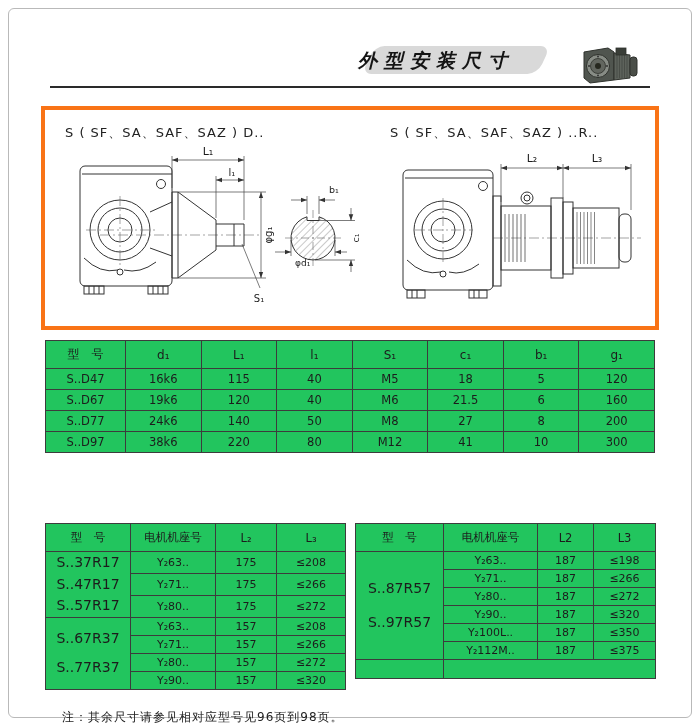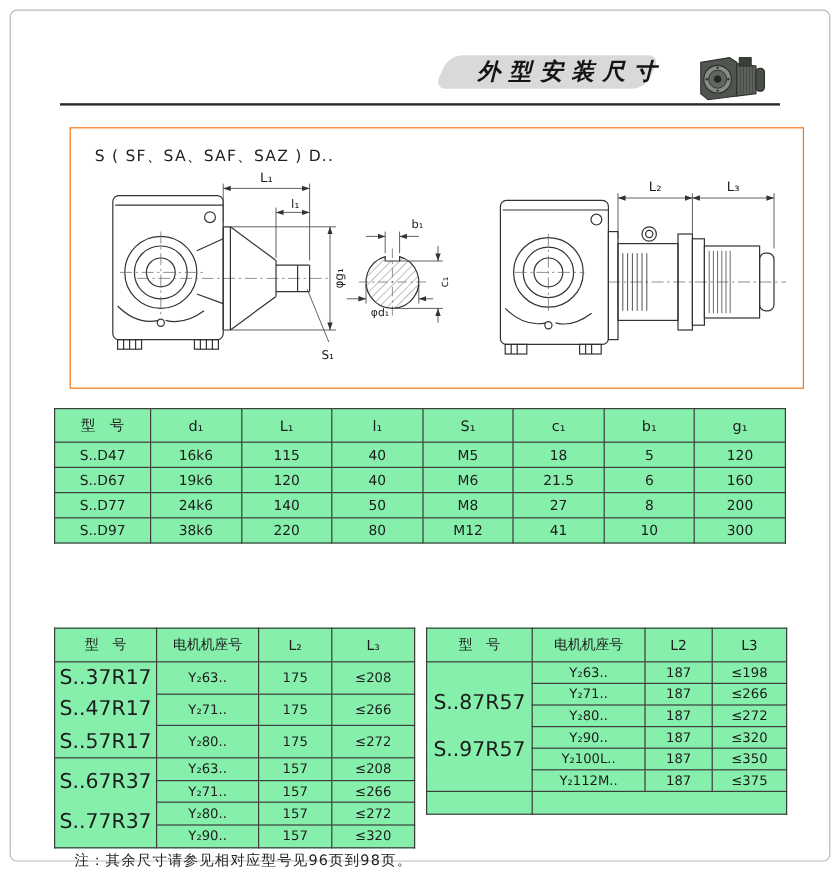--- a/index.html
+++ b/index.html
@@ -4,45 +4,45 @@
 <style>
   html,body{margin:0;padding:0;background:#fff;}
   .page{position:relative;width:700px;height:726px;background:#ffffff;overflow:hidden;
         font-family:"DejaVu Sans","Liberation Sans",sans-serif;color:#1c1c1c;}
   .page-frame{position:absolute;inset:8px;border:1px solid #b9b9b9;border-radius:6px;pointer-events:none;}
 
   
   .banner{position:absolute;left:368px;top:46px;width:176px;height:28px;background:#d9d9d9;
           transform:skewX(-25deg);border-radius:10px;}
   .page-title{position:absolute;left:358px;top:45px;width:196px;height:30px;line-height:30px;
-              text-align:right;font-size:19px;font-weight:bold;font-style:italic;letter-spacing:7px;color:#141414;}
+              text-align:left;font-size:19px;font-weight:bold;font-style:italic;letter-spacing:7px;color:#141414;}
   .motor-photo{position:absolute;left:578px;top:38px;}
   .header-rule{position:absolute;left:50px;top:86px;width:600px;border-top:2px solid #2a2a2a;}
 
   
-  .figure-box{position:absolute;left:58px;top:106px;width:610px;height:216px;border:1px solid #f97316;}
+  .figure-box{position:absolute;left:41px;top:106px;width:610px;height:216px;border:4px solid #f97316;}
   .fig-label{position:absolute;top:14px;font-size:13px;letter-spacing:1px;color:#222;}
   .fig-label.left{left:20px;}
   .fig-label.right{left:345px;}
   .fig-left{position:absolute;left:15px;top:30px;}
   .fig-section{position:absolute;left:222px;top:70px;}
   .fig-right{position:absolute;left:348px;top:36px;}
   svg text{font-family:"DejaVu Sans","Liberation Sans",sans-serif;fill:#1c1c1c;}
 
   
-  table{border-collapse:collapse;table-layout:fixed;background:#86efac;}
+  table{border-collapse:collapse;table-layout:fixed;background:#22c55e;}
   th,td{border:1px solid #3c3c3c;text-align:center;vertical-align:middle;padding:0;font-weight:normal;}
   .t1{position:absolute;left:45px;top:340px;width:610px;font-size:11.5px;border:1.5px solid #333;}
   .t1 th{height:27px;font-size:12px;}
   .t1 td{height:20px;}
   .t2{position:absolute;left:45px;top:523px;width:300px;font-size:11px;border:1.5px solid #333;}
   .t3{position:absolute;left:355px;top:523px;width:300px;font-size:11px;border:1.5px solid #333;}
   .t2 th,.t3 th{height:27px;font-size:11.5px;}
   .t2 td,.t3 td{height:17px;}
-  td.models{font-size:17px;}
+  td.models{font-size:14px;}
   td.models div{line-height:1.55;}
   td.models .sp{margin:7px 0;}
   td.models .sp2{margin:12px 0;}
   .t3 tr.empty td{height:18px;}
 
   .note{position:absolute;left:62px;top:709px;font-size:12px;letter-spacing:1px;color:#222;}
 </style>
 </head>
 <body>
 
@@ -72,20 +72,21 @@
         <circle cx="29" cy="28" r="1" fill="#333"></circle>
       <circle cx="20" cy="37.5" r="1" fill="#333"></circle>
         <circle cx="11" cy="28" r="1" fill="#333"></circle>
     </g>
   </svg>
 
   <div class="header-rule"></div>
 
   <section class="figure-box">
     <div class="fig-label left">S ( SF、SA、SAF、SAZ ) D..</div>
+    <div class="fig-label right">S ( SF、SA、SAF、SAZ ) ..R..</div>
 
     <svg class="fig-left" width="230" height="182" viewBox="0 0 230 182">
       <defs>
           <marker id="ar1" markerWidth="10" markerHeight="8" refX="9" refY="4" orient="auto-start-reverse">
             <path d="M0,0.8 L9,4 L0,7.2 Z" fill="#333"></path>
           </marker>
         </defs>
       <g stroke="#333" stroke-width="1" fill="none">
         <rect x="20" y="26" width="92" height="120" rx="5"></rect>
         <line x1="22" y1="34" x2="112" y2="34"></line>

